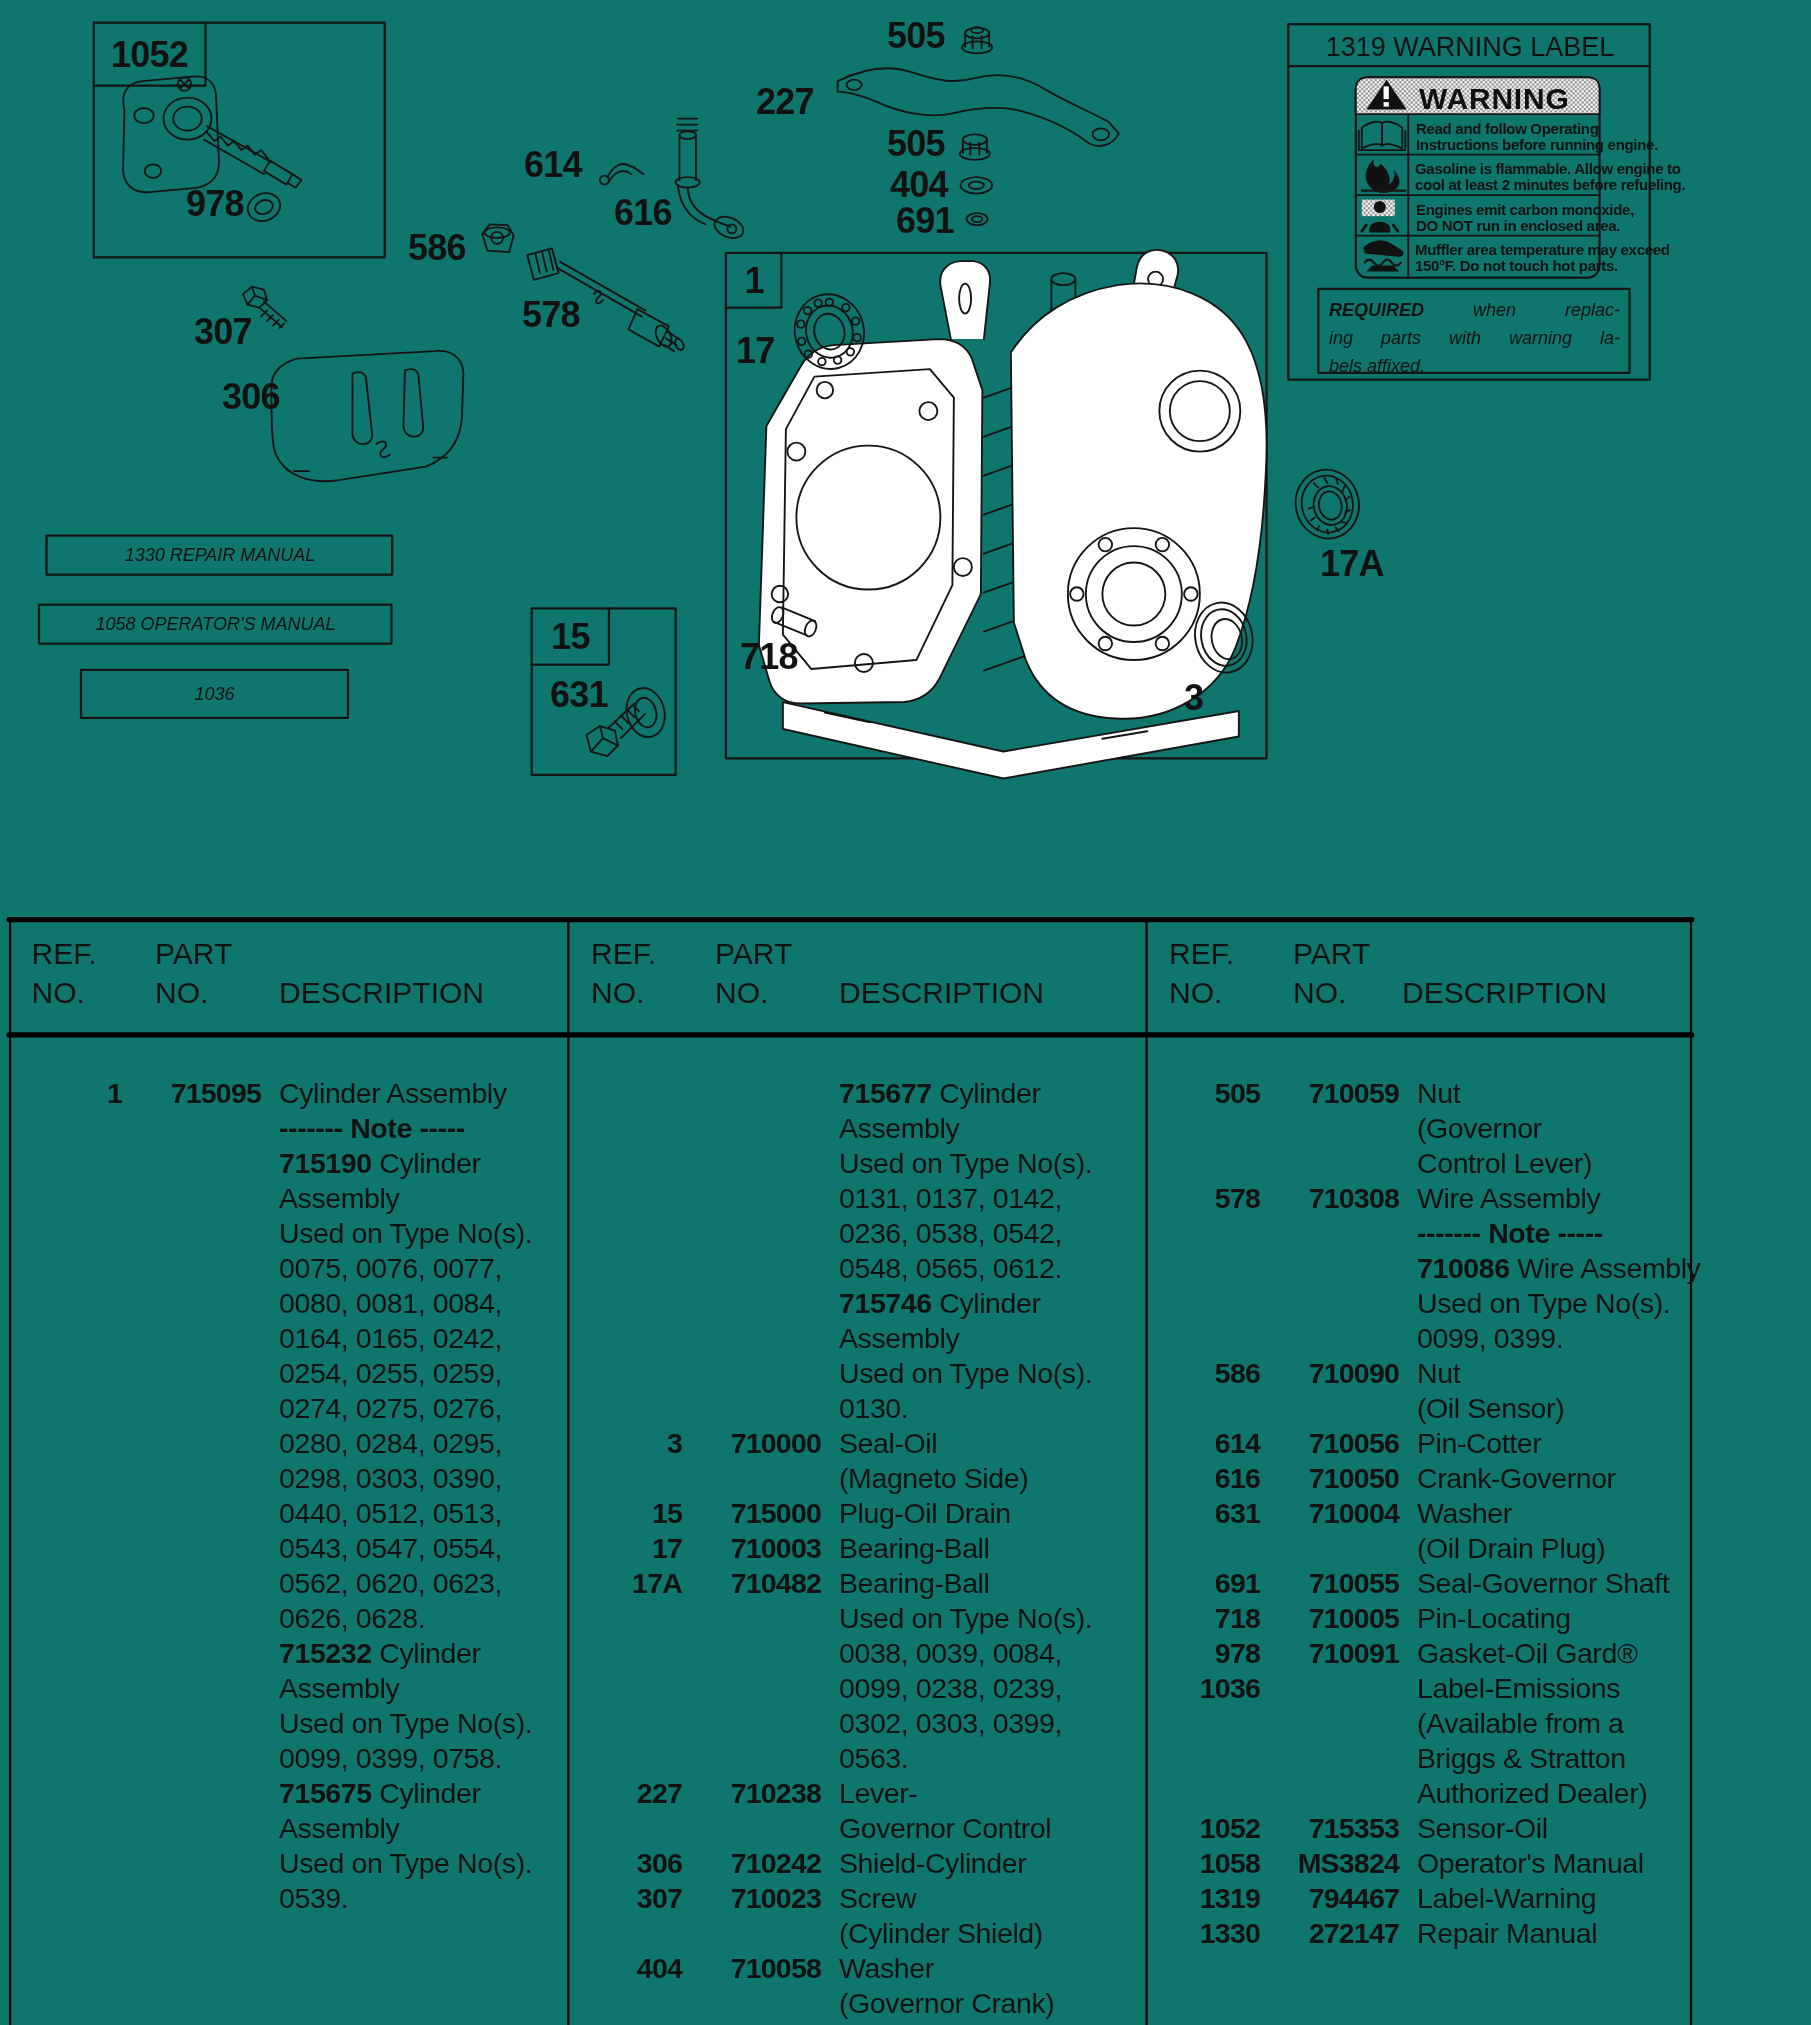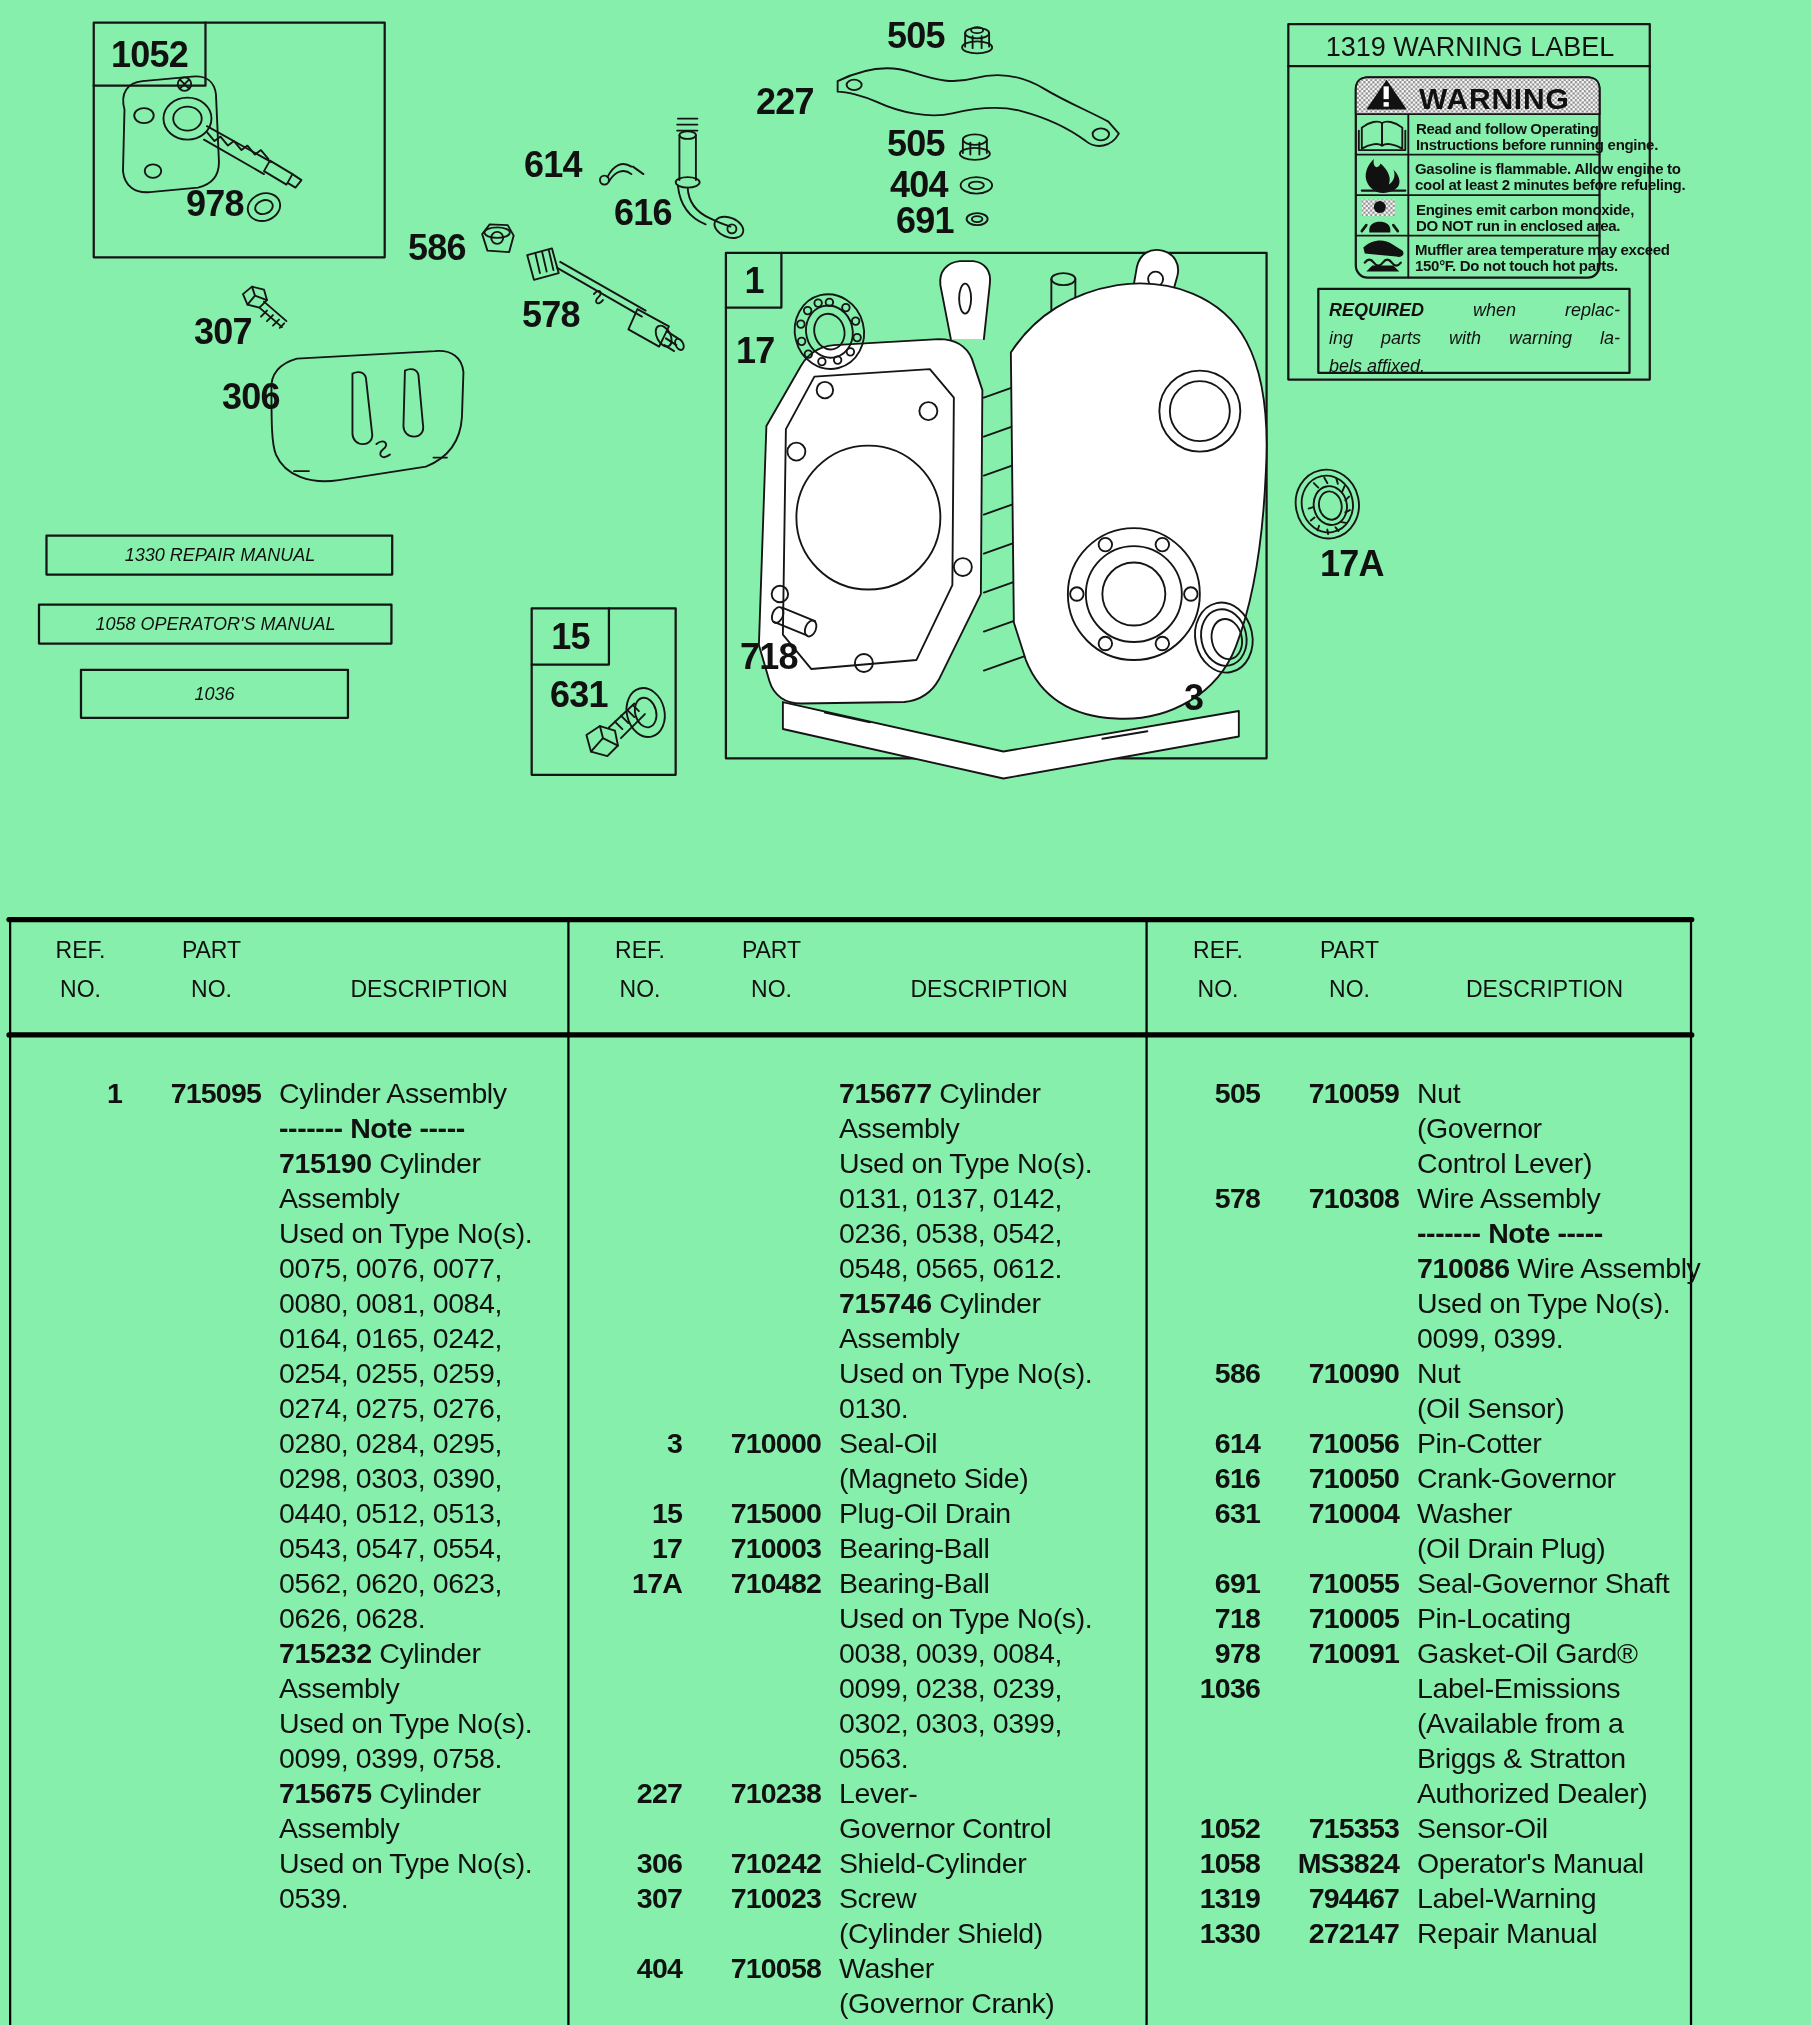--- a/index.html
+++ b/index.html
@@ -1,35 +1,35 @@
 <!DOCTYPE html>
 <html style="font-size:12px"><head>
 <meta charset="utf-8">
 <style>
   html,body{margin:0;padding:0;background:#e8e8e8;}
-  .page{position:relative;width:1811px;height:2025px;background:#86efac;overflow:hidden;
+  .page{position:relative;width:1811px;height:2025px;background:#0f766e;overflow:hidden;
         font-family:"Liberation Sans","DejaVu Sans",sans-serif;color:#111;}
   .abs{position:absolute;}
   svg.art{position:absolute;left:0;top:0;}
   
   .callout{position:absolute;font-weight:bold;font-size:36px;line-height:1;letter-spacing:-0.8px;white-space:nowrap;}
   .cell-label{display:flex;align-items:center;justify-content:center;}
   
   .man-box{position:absolute;display:flex;align-items:center;justify-content:center;
            font-size:18px;white-space:nowrap;letter-spacing:0;font-style:italic;}
   
   .warn-title{position:absolute;text-align:center;font-size:27px;}
   .warn-word{position:absolute;font-weight:bold;font-size:30px;letter-spacing:0.8px;}
   .warn-row-text{position:absolute;font-weight:bold;font-size:15px;line-height:15.8px;letter-spacing:-0.3px;white-space:nowrap;}
   .req-note{position:absolute;font-style:italic;font-size:18px;line-height:28px;}
   .req-note .jl{display:block;text-align:justify;text-align-last:justify;}
   .req-note .ll{display:block;}
   .req-note b{font-style:italic;}
   
-  .t-head{position:absolute;font-size:23px;text-align:center;line-height:1;white-space:nowrap;}
+  .t-head{position:absolute;font-size:30px;line-height:1;white-space:nowrap;}
   .t-col{position:absolute;top:1077px;width:558px;}
   .t-line{position:relative;height:35px;font-size:28.5px;line-height:33px;white-space:nowrap;}
   .t-ref{position:absolute;left:0;width:113px;text-align:right;font-weight:bold;letter-spacing:-0.8px;}
   .t-part{position:absolute;left:117px;width:135px;text-align:right;font-weight:bold;letter-spacing:-0.8px;}
   .t-desc{position:absolute;left:270px;right:3px;letter-spacing:-0.4px;}
   .t-desc b{letter-spacing:-0.4px;}
 </style>
 </head>
 <body>
 

